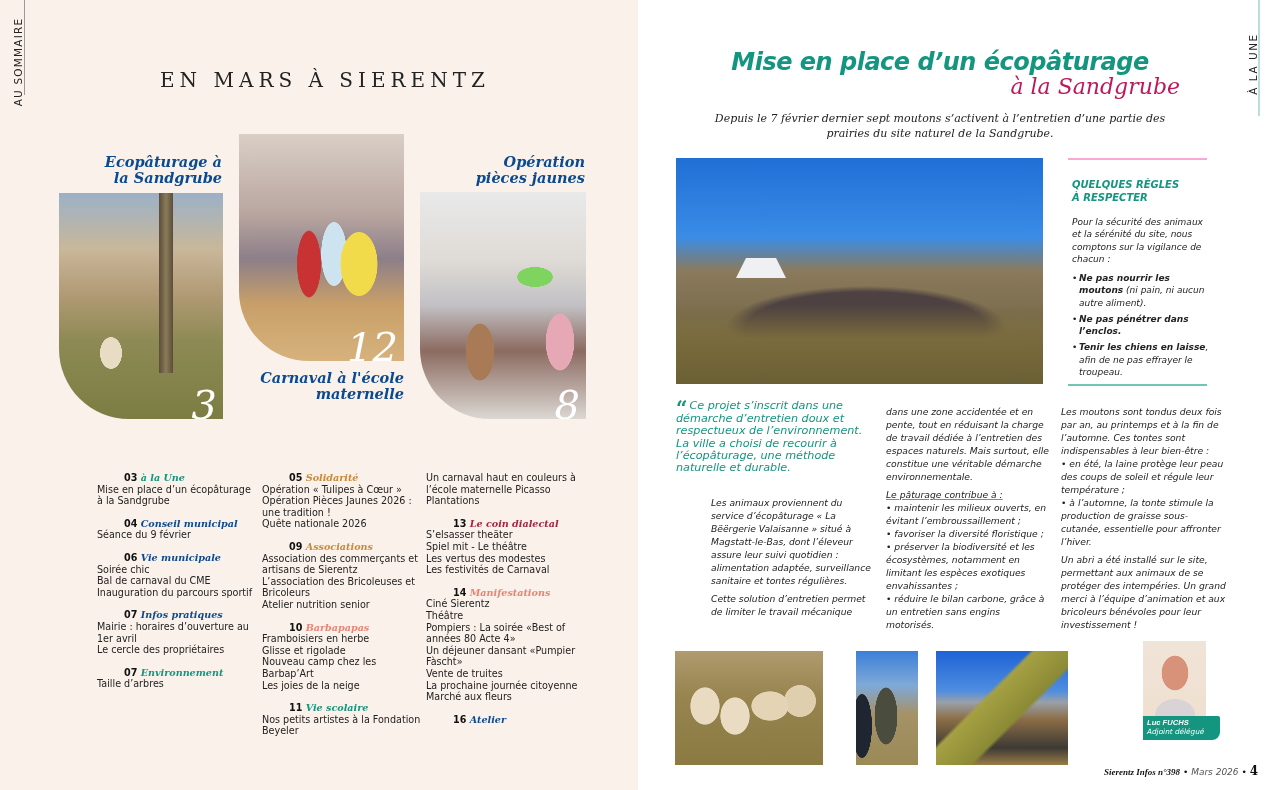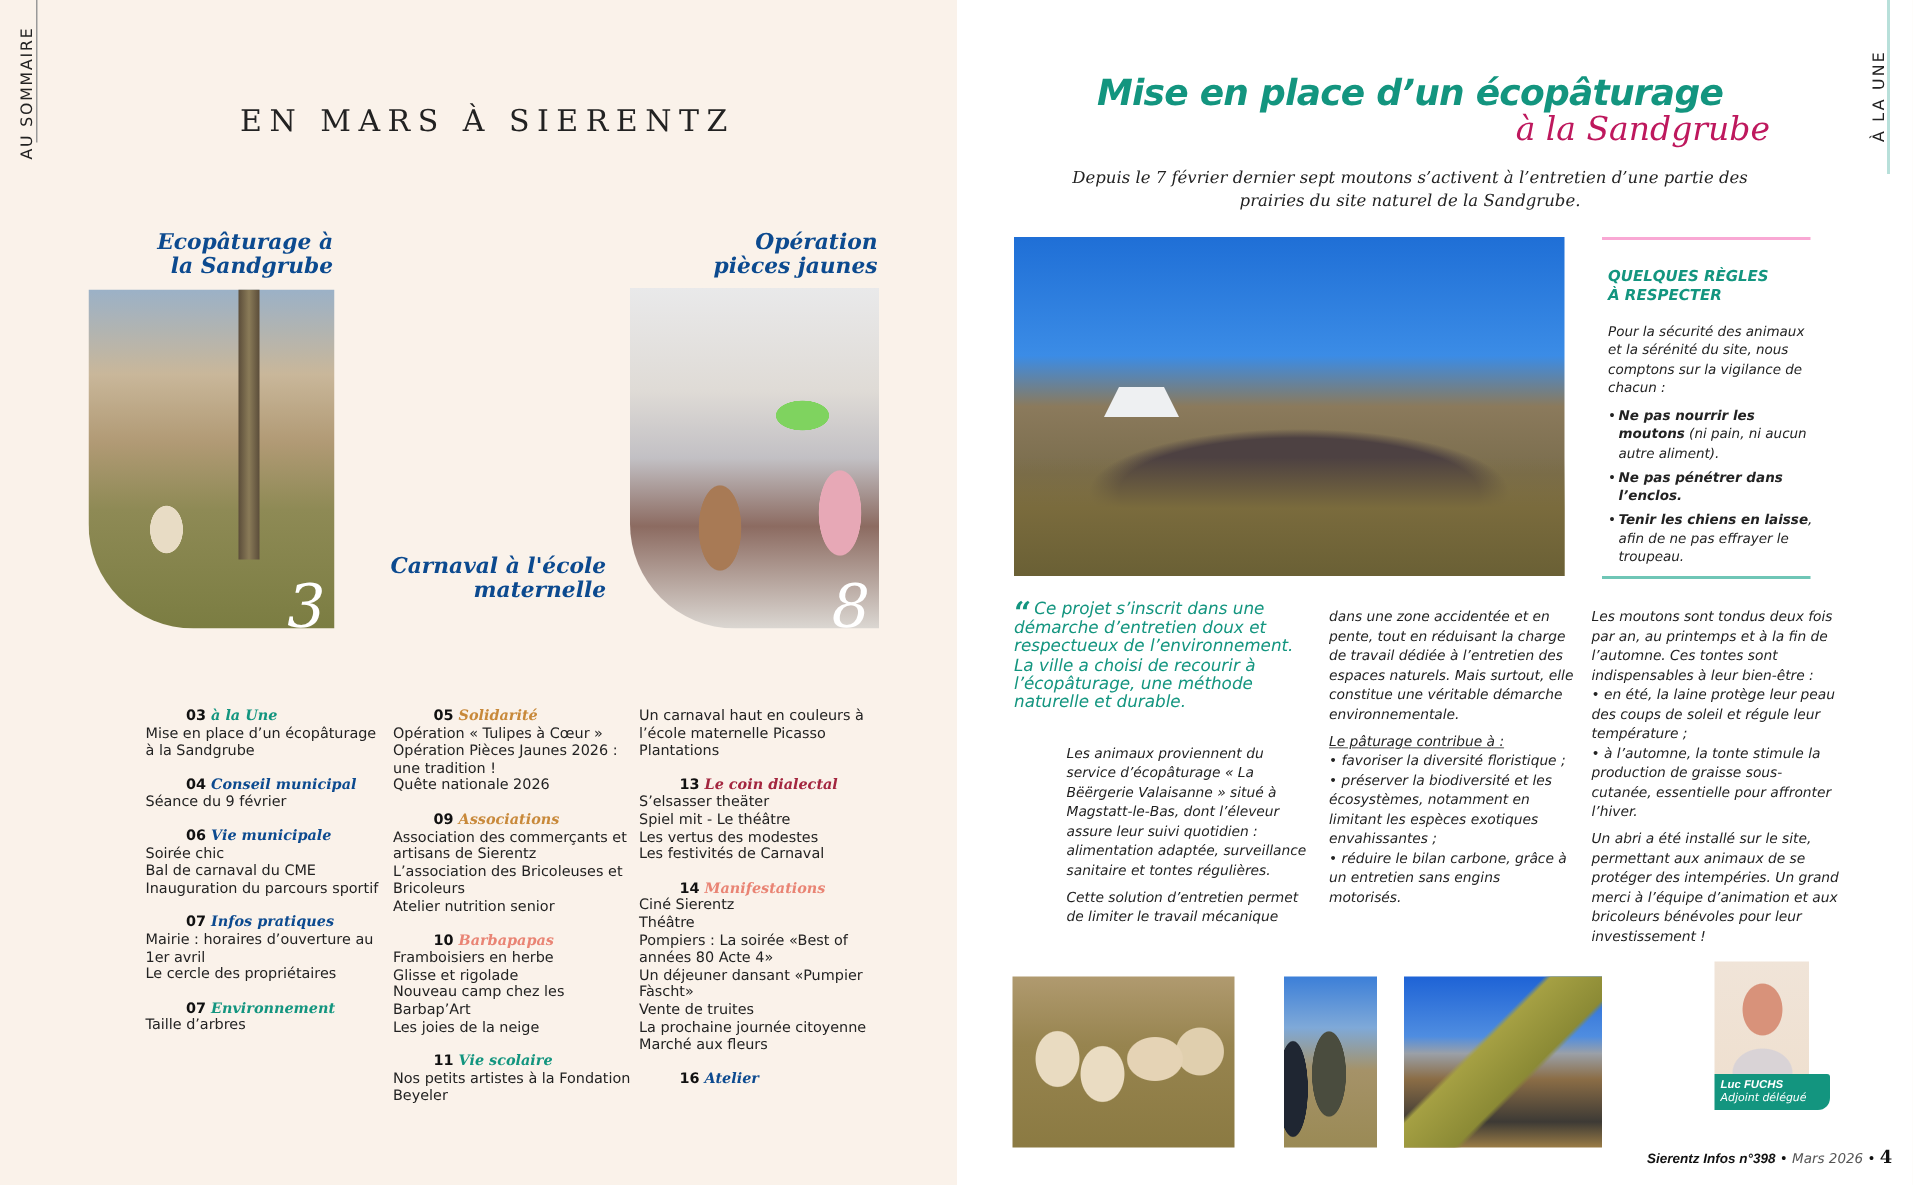--- a/index.html
+++ b/index.html
@@ -102,21 +102,21 @@
   .author-photo { position: absolute; left: 1143px; top: 641px; width: 63px; height: 75px;
     background:
       radial-gradient(ellipse 20px 26px at 32px 32px, #d8927a 65%, transparent 68%),
       radial-gradient(ellipse 30px 24px at 32px 74px, #d9d3d6 65%, transparent 68%),
       linear-gradient(180deg, #f0e4d8, #efe0d0); }
   .author-tag { position: absolute; left: 1143px; top: 716px; width: 77px; height: 24px; background: #13957f; border-bottom-right-radius: 8px; border-top-right-radius: 2px; padding: 2px 4px; color: #fff; }
   .author-tag .name { font-family: Liberation Sans, sans-serif; font-weight: bold; font-style: italic; font-size: 7.6px; line-height: 9px; display: block; }
   .author-tag .role { font-style: italic; font-size: 7.3px; line-height: 9px; display: block; }
 
   .footer { position: absolute; left: 1098px; top: 764px; width: 160px; text-align: right; font-size: 9px; color: #111; white-space: nowrap; }
-  .footer .pub { font-family: Liberation Sans, sans-serif; font-weight: bold; font-style: italic; }
+  .footer .pub { font-family: Liberation Serif, serif; font-weight: bold; font-style: italic; }
   .footer .date { font-style: italic; color: #555; }
   .footer .pgnum { font-weight: bold; font-size: 12px; font-family: "DejaVu Serif", serif; }
 </style>
 </head>
 <body>
 
 <div class="left-page">
   <div class="side-label-left">
     <div class="line"></div>
     <div class="txt">AU SOMMAIRE</div>
@@ -126,20 +126,23 @@
 
   <div class="feat-title" style="left:62px; top:154px; width:160px;">
     <div>Ecopâturage à</div>
     <div>la Sandgrube</div>
   </div>
   <div class="photo ph1">
     <div class="trunk"></div>
     <span class="num">3</span>
   </div>
 
+  <div class="photo ph2">
+    <span class="num">12</span>
+  </div>
   <div class="feat-title" style="left:240px; top:370px; width:164px;">
     <div>Carnaval à l'école</div>
     <div>maternelle</div>
   </div>
 
   <div class="feat-title" style="left:420px; top:154px; width:165px;">
     <div>Opération</div>
     <div>pièces jaunes</div>
   </div>
   <div class="photo ph3">
@@ -257,20 +260,21 @@
 </div>
 
 <div class="body-col bc1">
   <p>Les animaux proviennent du service d’écopâturage « La Bëërgerie Valaisanne » situé à Magstatt-le-Bas, dont l’éleveur assure leur suivi quotidien : alimentation adaptée, surveillance sanitaire et tontes régulières.</p>
   <p>Cette solution d’entretien permet de limiter le travail mécanique</p>
 </div>
 
 <div class="body-col bc2">
   <p>dans une zone accidentée et en pente, tout en réduisant la charge de travail dédiée à l’entretien des espaces naturels. Mais surtout, elle constitue une véritable démarche environnementale.</p>
   <p style="margin-bottom:0"><span class="u">Le pâturage contribue à :</span></p>
+  <div>• maintenir les milieux ouverts, en évitant l’embroussaillement ;</div>
   <div>• favoriser la diversité floristique ;</div>
   <div>• préserver la biodiversité et les écosystèmes, notamment en limitant les espèces exotiques envahissantes ;</div>
   <div>• réduire le bilan carbone, grâce à un entretien sans engins motorisés.</div>
 </div>
 
 <div class="body-col bc3">
   <div>Les moutons sont tondus deux fois par an, au printemps et à la fin de l’automne. Ces tontes sont indispensables à leur bien-être :</div>
   <div>• en été, la laine protège leur peau des coups de soleil et régule leur température ;</div>
   <div style="margin-bottom:5px">• à l’automne, la tonte stimule la production de graisse sous-cutanée, essentielle pour affronter l’hiver.</div>
   <p>Un abri a été installé sur le site, permettant aux animaux de se protéger des intempéries. Un grand merci à l’équipe d’animation et aux bricoleurs bénévoles pour leur investissement !</p>

